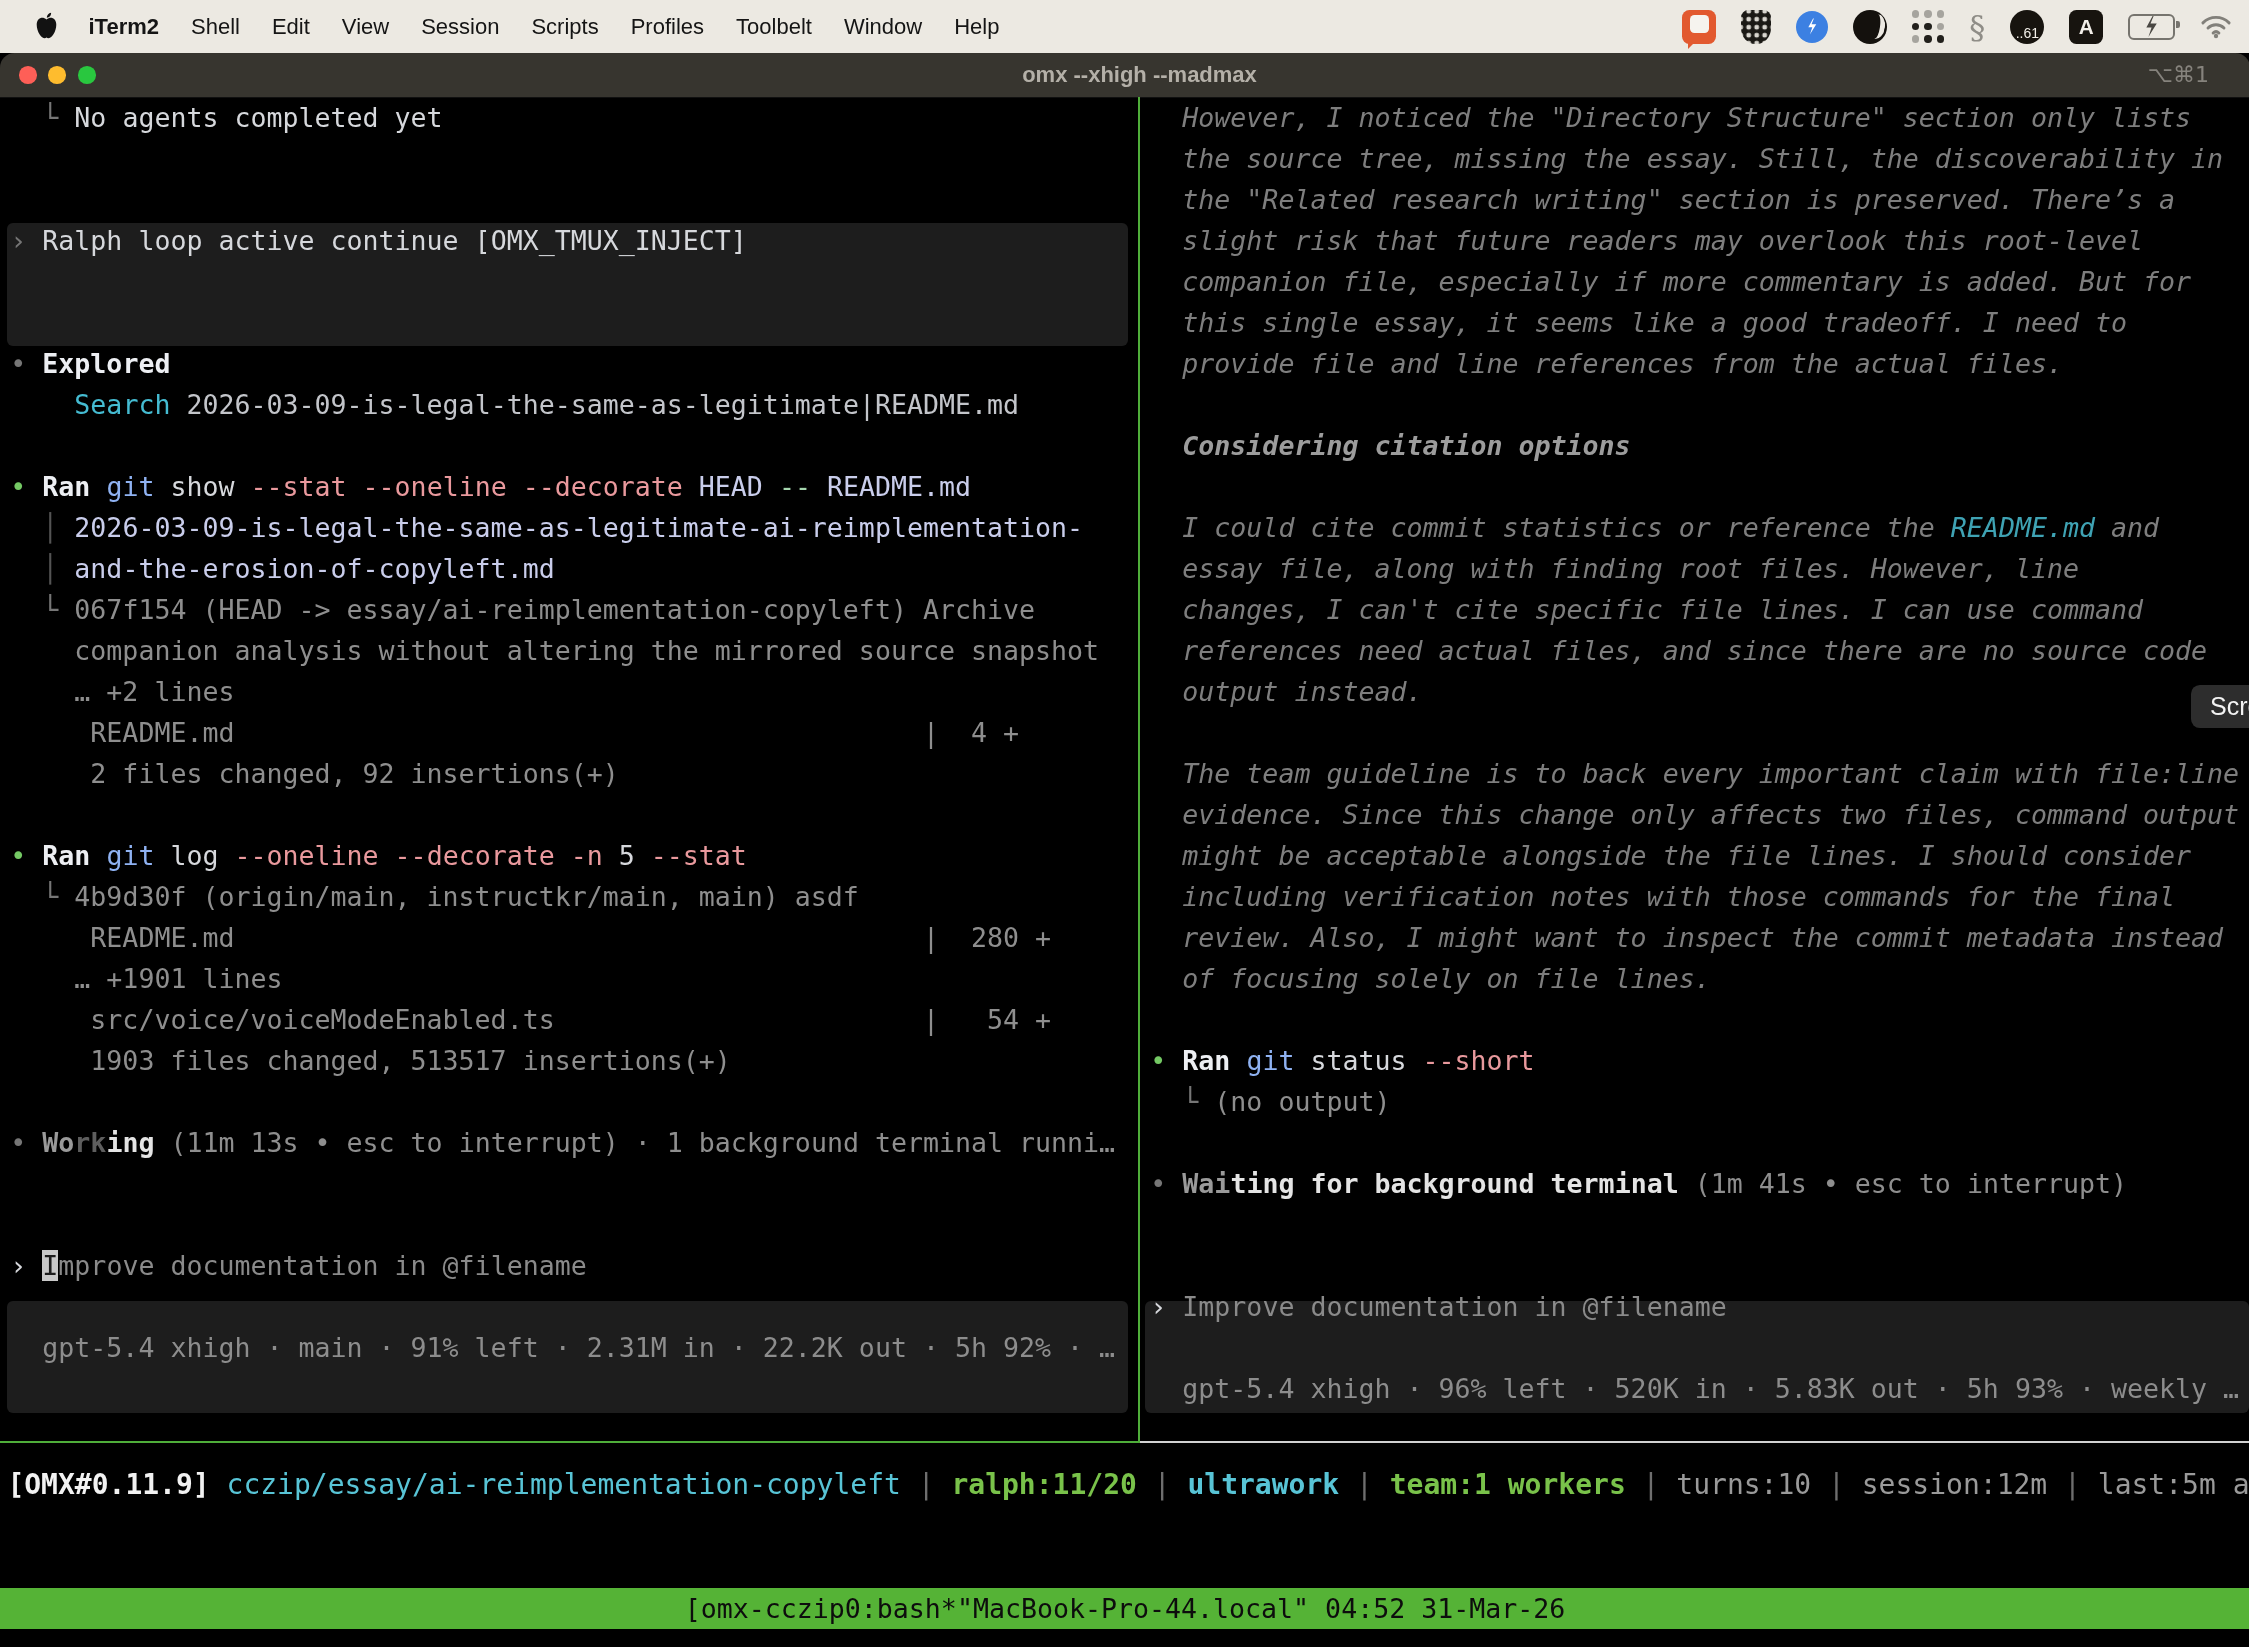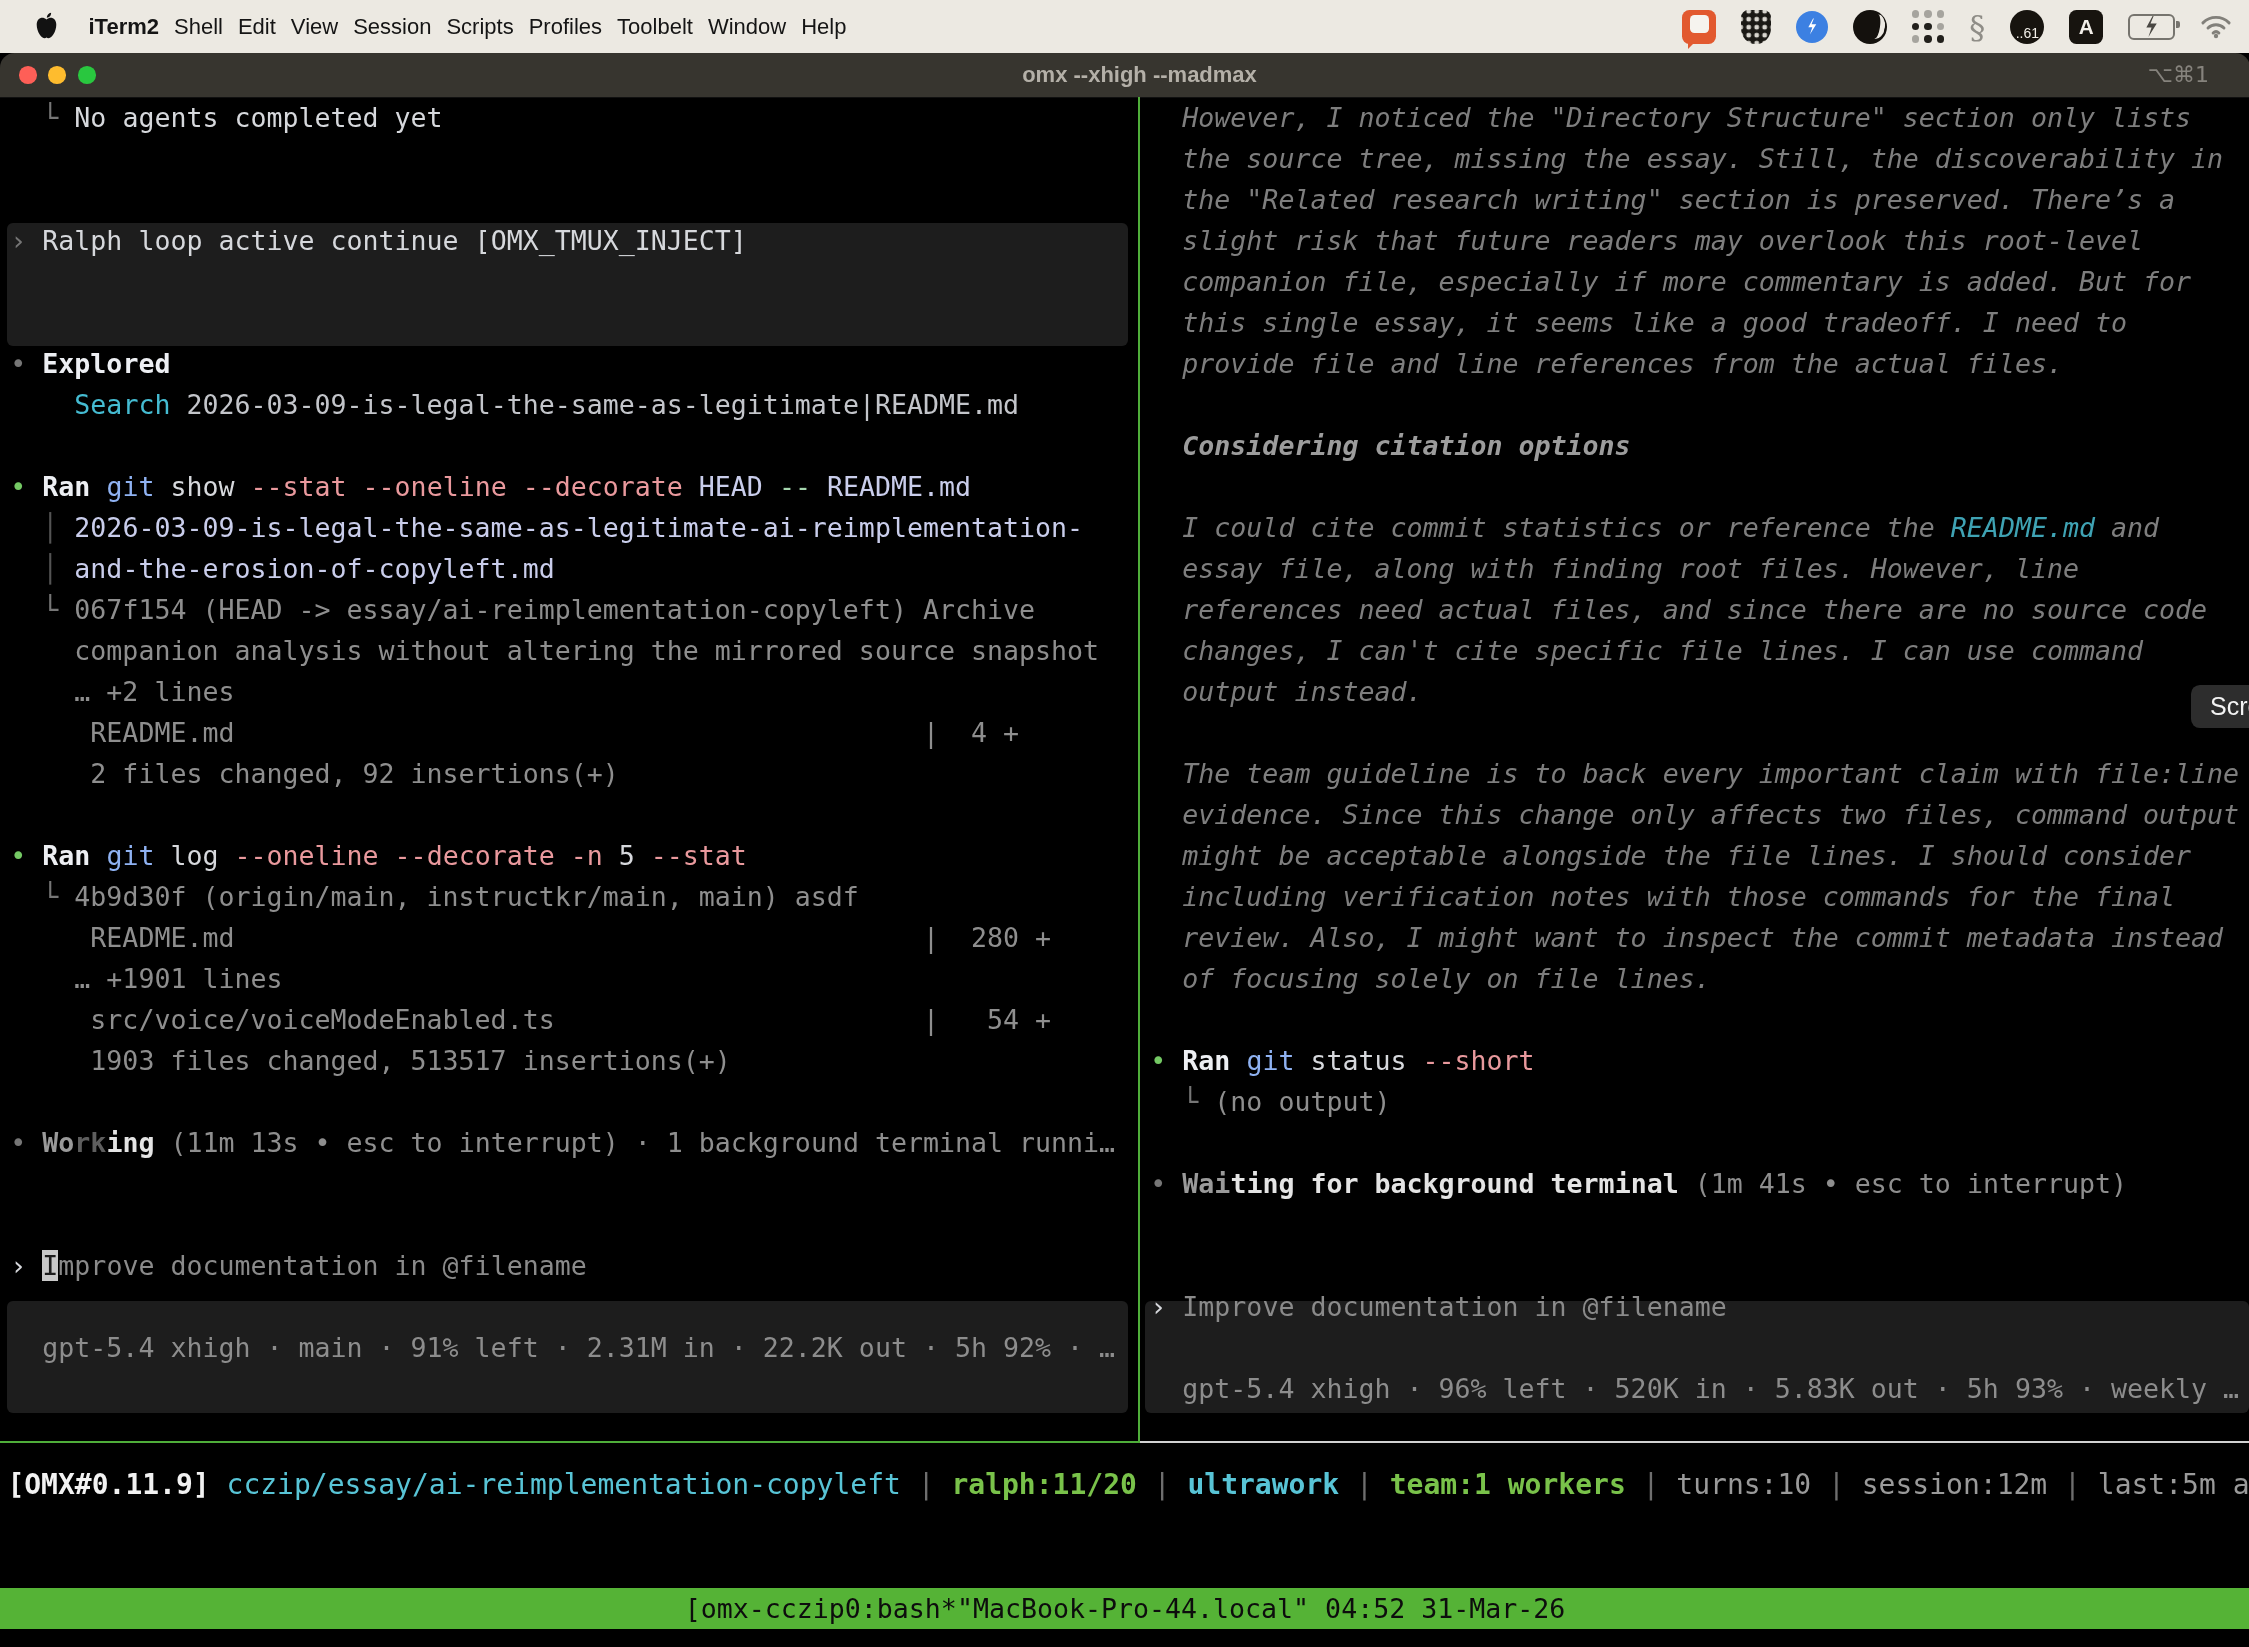--- a/index.html
+++ b/index.html
@@ -7,21 +7,21 @@
     width:2250px;height:1648px;position:relative;overflow:hidden;
     background:#000;font-family:"DejaVu Sans Mono",monospace;
   }
   
   .menubar{
     position:absolute;top:0;left:0;width:2250px;height:53px;
     background:#ece9e2;display:flex;align-items:center;
     font-family:"Liberation Sans",sans-serif;font-size:22px;color:#151515;
   }
   .apple{width:25px;height:29.5px;margin-left:34px;flex:0 0 auto;}
-  .menu-items{display:flex;align-items:center;gap:15px;margin-left:29.5px;}
+  .menu-items{display:flex;align-items:center;gap:32px;margin-left:29.5px;}
   .menu-items span{white-space:nowrap;}
   .menu-items span:first-child{font-weight:700;}
   .menu-status{margin-left:auto;display:flex;align-items:center;gap:25px;padding-right:17.7px;}
   .micon{display:flex;align-items:center;justify-content:center;}
   .icon-screenshare{width:34px;height:34px;background:#e2592f;border-radius:7.4px;position:relative;}
   .icon-screenshare .inner{position:absolute;left:7.4px;top:5.9px;width:19px;height:17.7px;background:#f6f4ef;border-radius:4.4px;}
   .icon-screenshare .tail{position:absolute;left:5.9px;bottom:-5.9px;width:0;height:0;border-left:8.9px solid #e2592f;border-bottom:8.9px solid transparent;}
   .icon-shield{width:29.5px;height:34px;background:#1b1915;border-radius:7.4px 7.4px 48% 48%;
     background-image:radial-gradient(#d8d5ce 2.2px, transparent 2.7px);background-size:8px 8px;background-position:3.7px 5.2px;}
   .icon-blue{width:32px;height:32px;border-radius:50%;background:#3c80e2;display:flex;align-items:center;justify-content:center;}
@@ -230,22 +230,22 @@
         <div class="trow"><span class="seg it">  the "Related research writing" section is preserved. There’s a</span></div>
         <div class="trow"><span class="seg it">  slight risk that future readers may overlook this root-level</span></div>
         <div class="trow"><span class="seg it">  companion file, especially if more commentary is added. But for</span></div>
         <div class="trow"><span class="seg it">  this single essay, it seems like a good tradeoff. I need to</span></div>
         <div class="trow"><span class="seg it">  provide file and line references from the actual files.</span></div>
         <div class="trow"></div>
         <div class="trow"><span class="seg ith">  Considering citation options</span></div>
         <div class="trow"></div>
         <div class="trow"><span class="seg it">  I could cite commit statistics or reference the </span><span class="seg cyanit">README.md</span><span class="seg it"> and</span></div>
         <div class="trow"><span class="seg it">  essay file, along with finding root files. However, line</span></div>
+        <div class="trow"><span class="seg it">  changes, I can't cite specific file lines. I can use command</span></div>
         <div class="trow"><span class="seg it">  references need actual files, and since there are no source code</span></div>
-        <div class="trow"><span class="seg it">  changes, I can't cite specific file lines. I can use command</span></div>
         <div class="trow"><span class="seg it">  output instead.</span></div>
         <div class="trow"></div>
         <div class="trow"><span class="seg it">  The team guideline is to back every important claim with file:line</span></div>
         <div class="trow"><span class="seg it">  evidence. Since this change only affects two files, command output</span></div>
         <div class="trow"><span class="seg it">  might be acceptable alongside the file lines. I should consider</span></div>
         <div class="trow"><span class="seg it">  including verification notes with those commands for the final</span></div>
         <div class="trow"><span class="seg it">  review. Also, I might want to inspect the commit metadata instead</span></div>
         <div class="trow"><span class="seg it">  of focusing solely on file lines.</span></div>
         <div class="trow"></div>
         <div class="trow"><span class="seg grnb">• </span><span class="seg bold">Ran</span><span class="seg cmd"> </span><span class="seg blue">git</span><span class="seg cmd"> status </span><span class="seg pink">--short</span></div>

